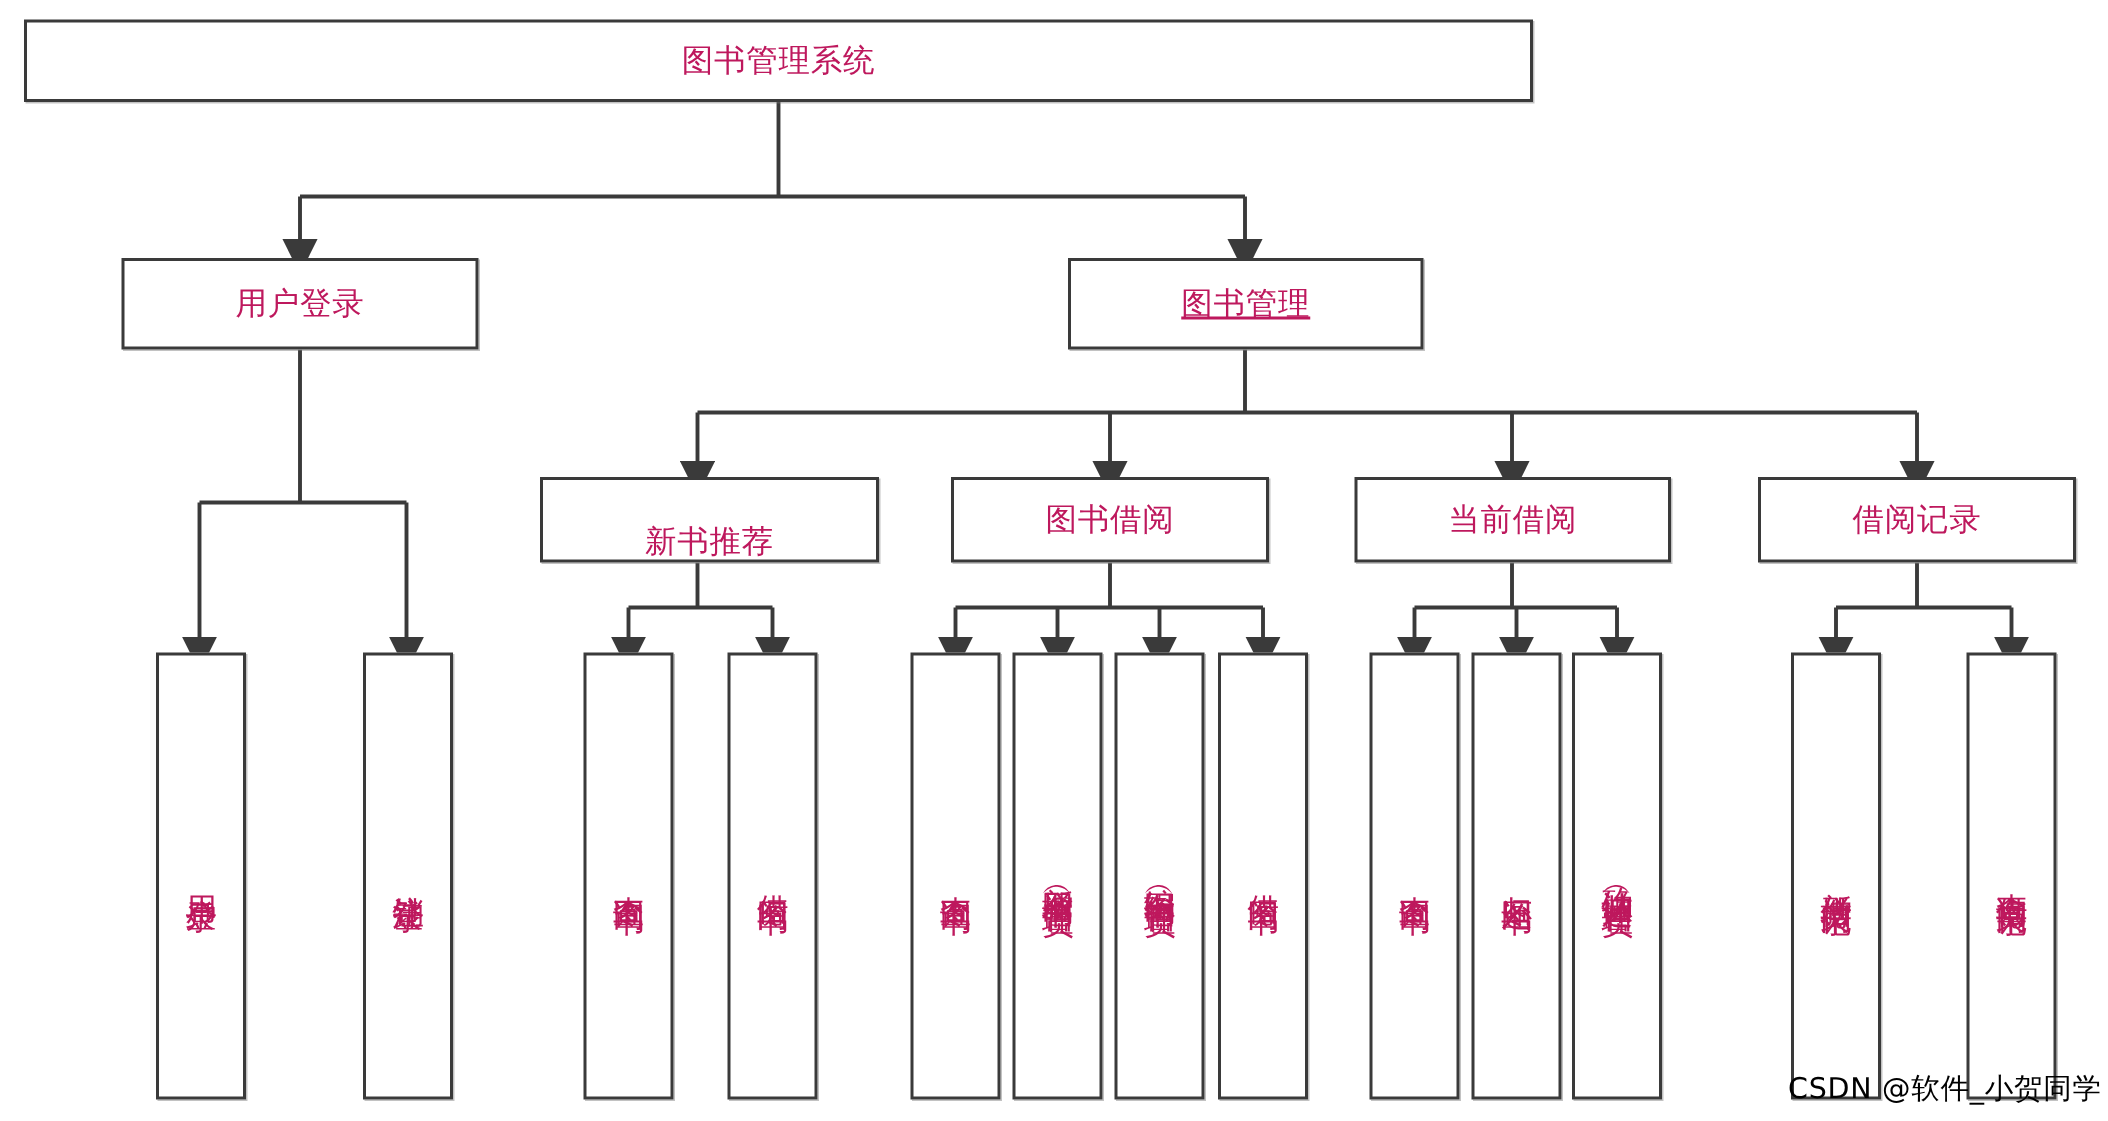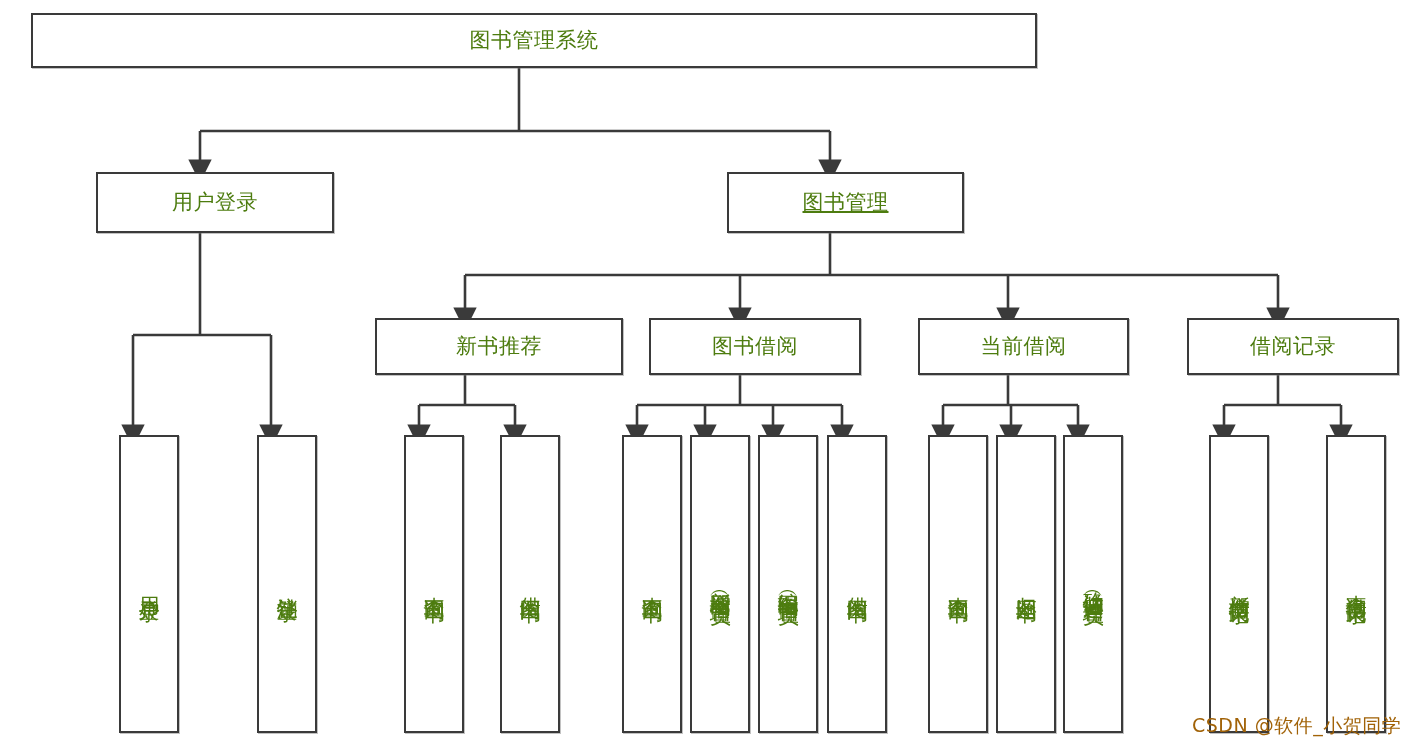--- a/index.html
+++ b/index.html
@@ -24,23 +24,22 @@
     pointer-events: none;
   }
   .node {
     position: absolute;
     box-sizing: border-box;
     background: #ffffff;
     border: 2px solid #3a3a3a;
     display: flex;
     align-items: center;
     justify-content: center;
-    color: #4d7c0f;
+    color: #be185d;
     box-shadow: 1px 1px 0 rgba(120,120,120,0.45);
-    margin-left: 15px;
   }
   .node .label {
     font-size: 21px;
     line-height: 1.15;
     letter-spacing: 0.5px;
     white-space: nowrap;
   }
   .node.vertical {
     align-items: center;
     justify-content: center;
@@ -49,21 +48,21 @@
     writing-mode: vertical-rl;
     text-orientation: upright;
     font-size: 21px;
     line-height: 1.35;
     letter-spacing: 2px;
     white-space: nowrap;
   }
   .watermark {
     position: absolute;
     font-size: 19px;
-    color: #a16207;
+    color: #000000;
     white-space: nowrap;
     letter-spacing: 0.5px;
   }
 </style>
 </head>
 <body>
 
 <div id="canvas">
 
   <svg class="edges" viewBox="0 0 1405 747">
@@ -120,21 +119,21 @@
     <span class="label">图书管理系统</span>
   </div>
 
   <div class="node" style="left:81px; top:172px; width:238px; height:61px;">
     <span class="label">用户登录</span>
   </div>
   <div class="node" style="left:712px; top:172px; width:237px; height:61px;text-decoration:underline;">
     <span class="label">图书管理</span>
   </div>
 
-  <div class="node" style="left:360px; top:318px; width:248px; height:57px;">
+  <div class="node" style="left:360px; top:318px; width:226px; height:57px;align-items:flex-end;">
     <span class="label">新书推荐</span>
   </div>
   <div class="node" style="left:634px; top:318px; width:212px; height:57px;text-align:right;">
     <span class="label">图书借阅</span>
   </div>
   <div class="node" style="left:903px; top:318px; width:211px; height:57px;">
     <span class="label">当前借阅</span>
   </div>
   <div class="node" style="left:1172px; top:318px; width:212px; height:57px;">
     <span class="label">借阅记录</span>

